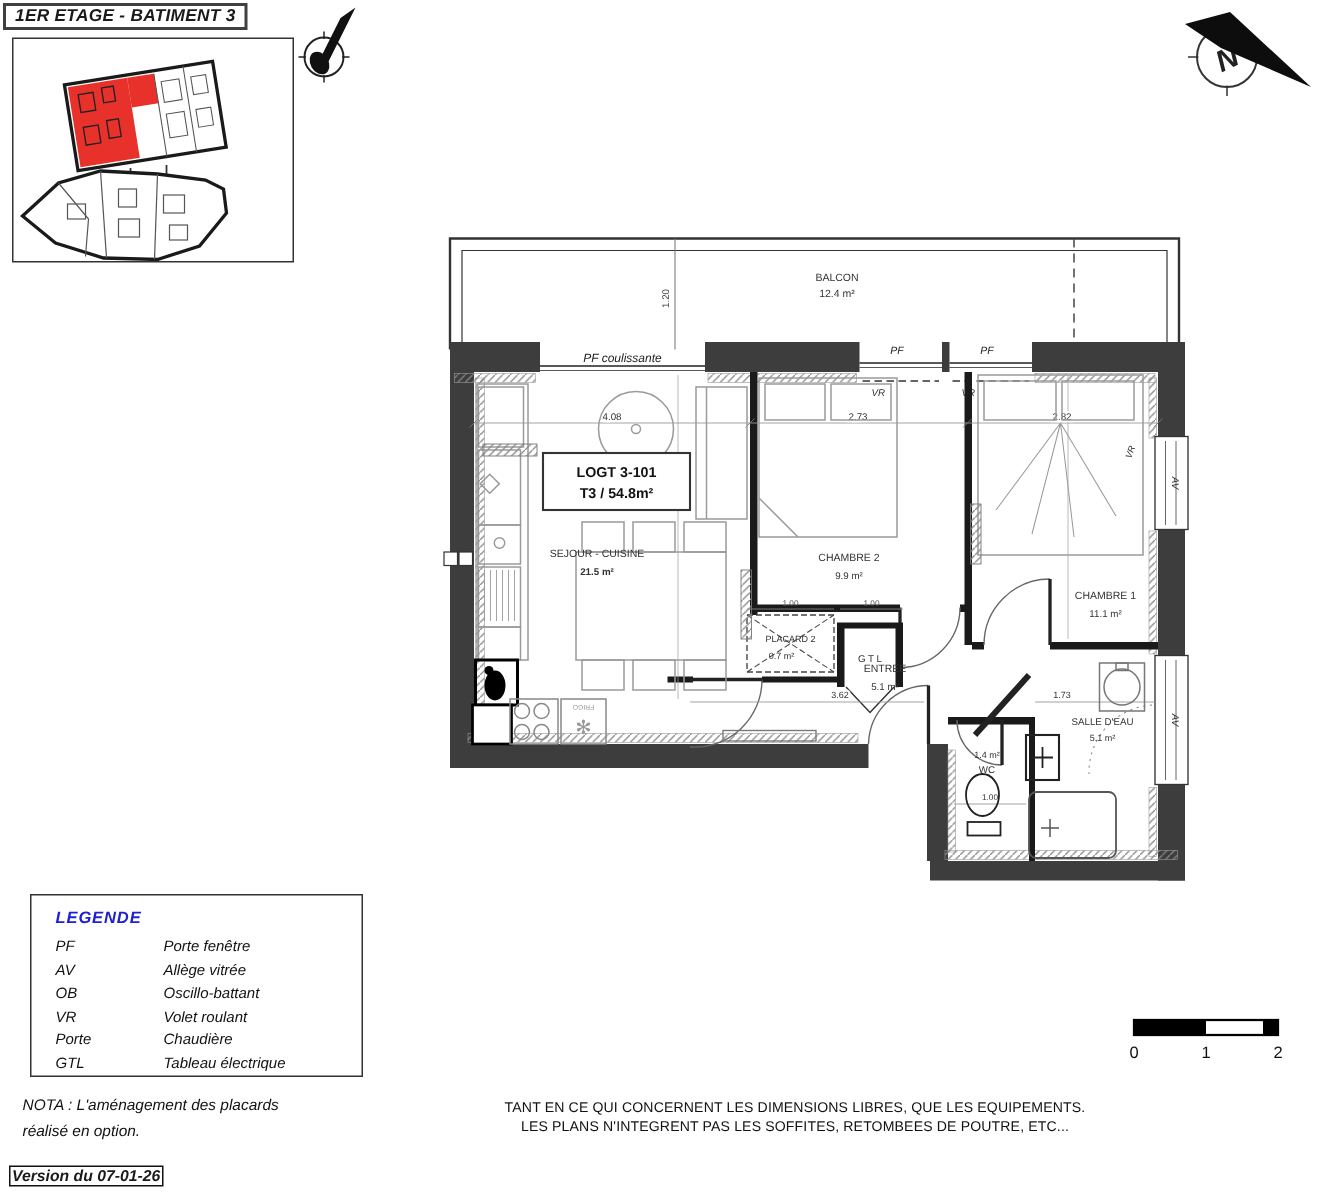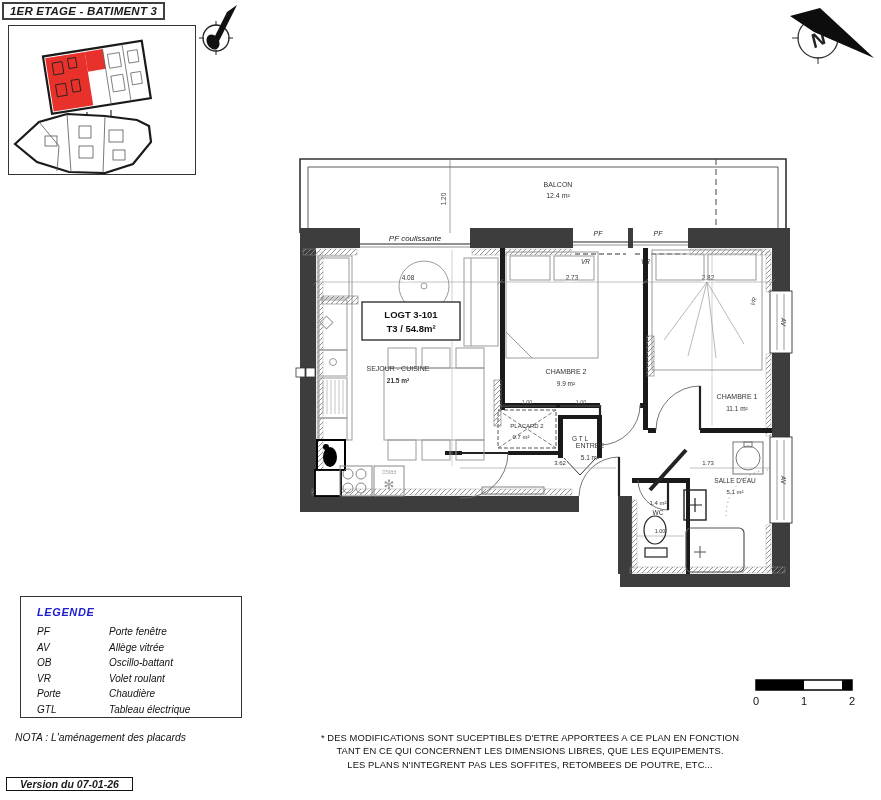--- a/index.html
+++ b/index.html
@@ -5,21 +5,21 @@
   html,body{margin:0;padding:0;background:#fff;}
   body{width:881px;height:800px;position:relative;font-family:"Liberation Sans",sans-serif;color:#1a1a1a;overflow:hidden;}
   .abs{position:absolute;}
   #title-box{left:2px;top:2px;border:2px solid #404040;background:#fff;padding:1px 6px;font-size:11.5px;font-weight:bold;font-style:italic;letter-spacing:.2px;}
   #minimap-box{left:8px;top:25px;width:186px;height:148px;border:1px solid #333;background:#fff;}
   #legend-box{left:10px;top:596px;width:220px;height:120px;border:1.5px solid #333;background:#fff;font-style:italic;margin-left:10px;}
   #legend-title{color:#2020d0;font-weight:bold;font-size:11px;margin:9px 0 8px 16px;letter-spacing:.6px;}
   .lg-row{display:flex;font-size:10px;margin:0 0 4.6px 16px;color:#111;}
   .lg-abbr{width:72px;}
   #nota{left:15px;top:730px;width:215px;font-style:italic;font-size:10.3px;line-height:1.62;color:#111;}
-  #version-box{left:6px;top:777px;border:1.5px solid #111;background:#fff;padding:0 13px;font-size:10.5px;font-weight:bold;font-style:italic;}
+  #version-box{left:6px;top:777px;border:1.5px solid #111;background:#fff;padding:0 1px;font-size:10.5px;font-weight:bold;font-style:italic;}
   #disclaimer{left:250px;top:731px;width:560px;text-align:center;font-size:9.4px;line-height:1.42;color:#111;letter-spacing:.1px;}
   svg text{font-family:"Liberation Sans",sans-serif;}
 </style>
 </head>
 <body>
 
 <div class="abs" id="title-box">1ER ETAGE - BATIMENT 3</div>
 
 <div class="abs" id="minimap-box">
   <svg width="186" height="148" viewBox="0 0 186 148">
@@ -367,31 +367,31 @@
     <span>Chaudière</span>
     </div>
   <div class="lg-row">
     <span class="lg-abbr">GTL</span>
     <span>Tableau électrique</span>
     </div>
 </div>
 
 <div class="abs" id="nota">
   <div>NOTA : L'aménagement des placards</div>
+  <div>réalisé en option.</div>
 </div>
 
 <div class="abs" id="version-box">Version du 07-01-26</div>
 
 <svg class="abs" style="left:748px;top:674px;" width="112" height="36" viewBox="0 0 112 36">
   <rect x="8" y="6" width="48" height="10" fill="#000"></rect>
   <rect x="56" y="6" width="38" height="10" fill="#fff"></rect>
   <rect x="94" y="6" width="10" height="10" fill="#000"></rect>
   <rect x="8" y="6" width="96" height="10" fill="none" stroke="#000" stroke-width="1.5"></rect>
   <text x="8" y="31" font-size="11" fill="#111" text-anchor="middle">0</text>
   <text x="56" y="31" font-size="11" fill="#111" text-anchor="middle">1</text>
   <text x="104" y="31" font-size="11" fill="#111" text-anchor="middle">2</text>
 </svg>
 
 <div class="abs" id="disclaimer">
-  <div>* DES MODIFICATIONS SONT SUCEPTIBLES D'ETRE APPORTEES A CE PLAN EN FONCTION</div>
   <div>TANT EN CE QUI CONCERNENT LES DIMENSIONS LIBRES, QUE LES EQUIPEMENTS.</div>
   <div>LES PLANS N'INTEGRENT PAS LES SOFFITES, RETOMBEES DE POUTRE, ETC...</div>
 </div>
 
 </body></html>

